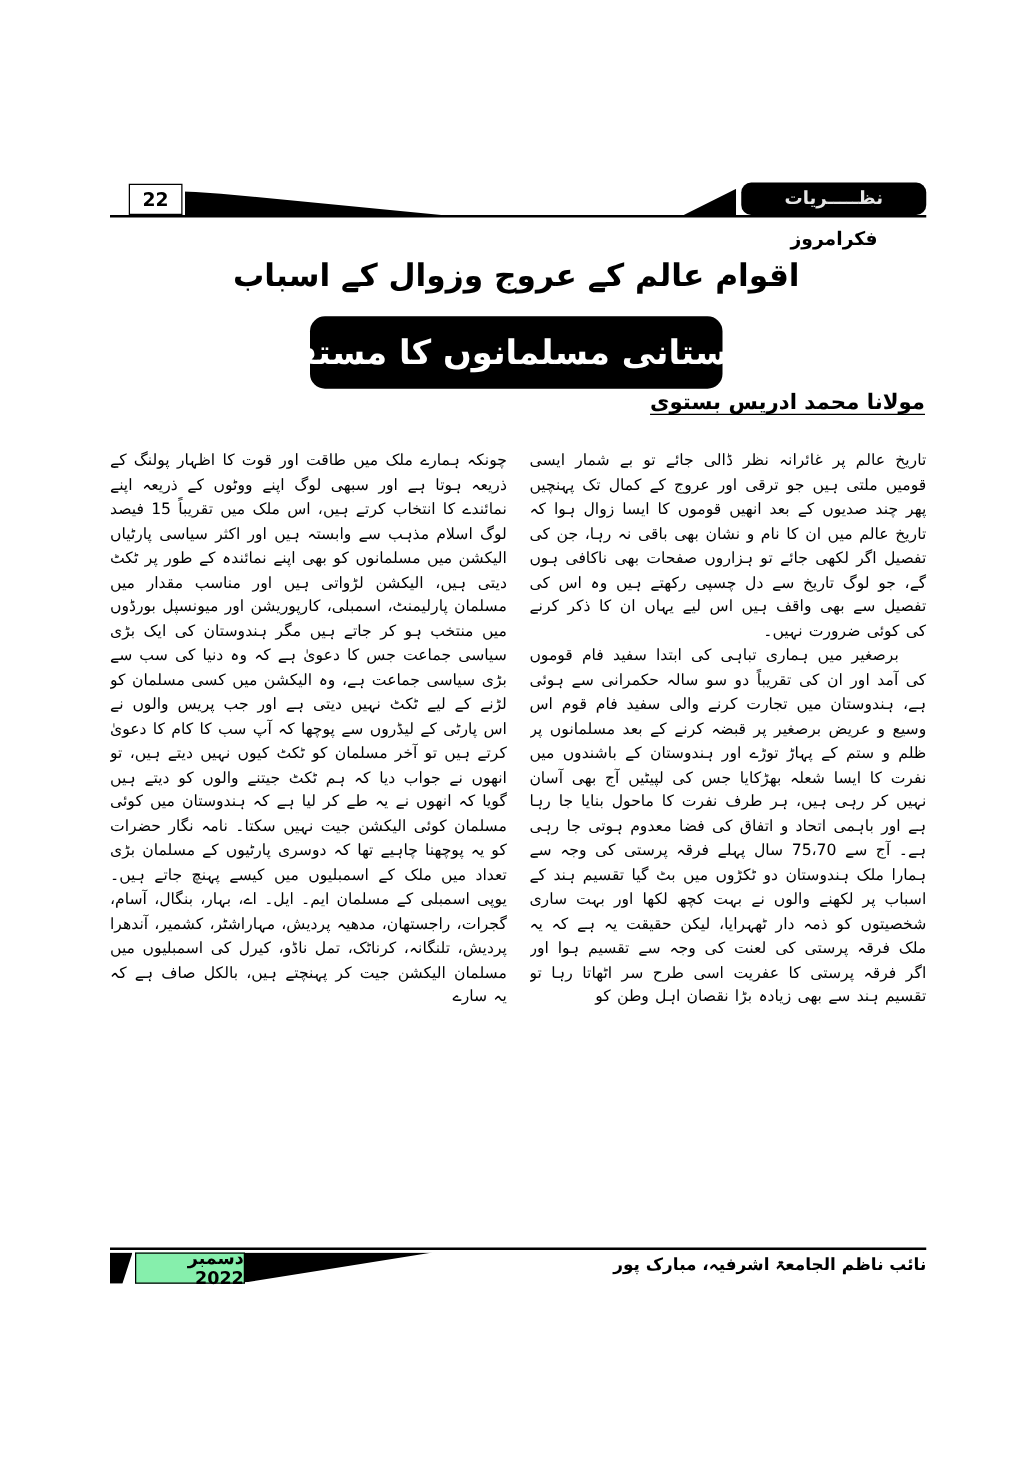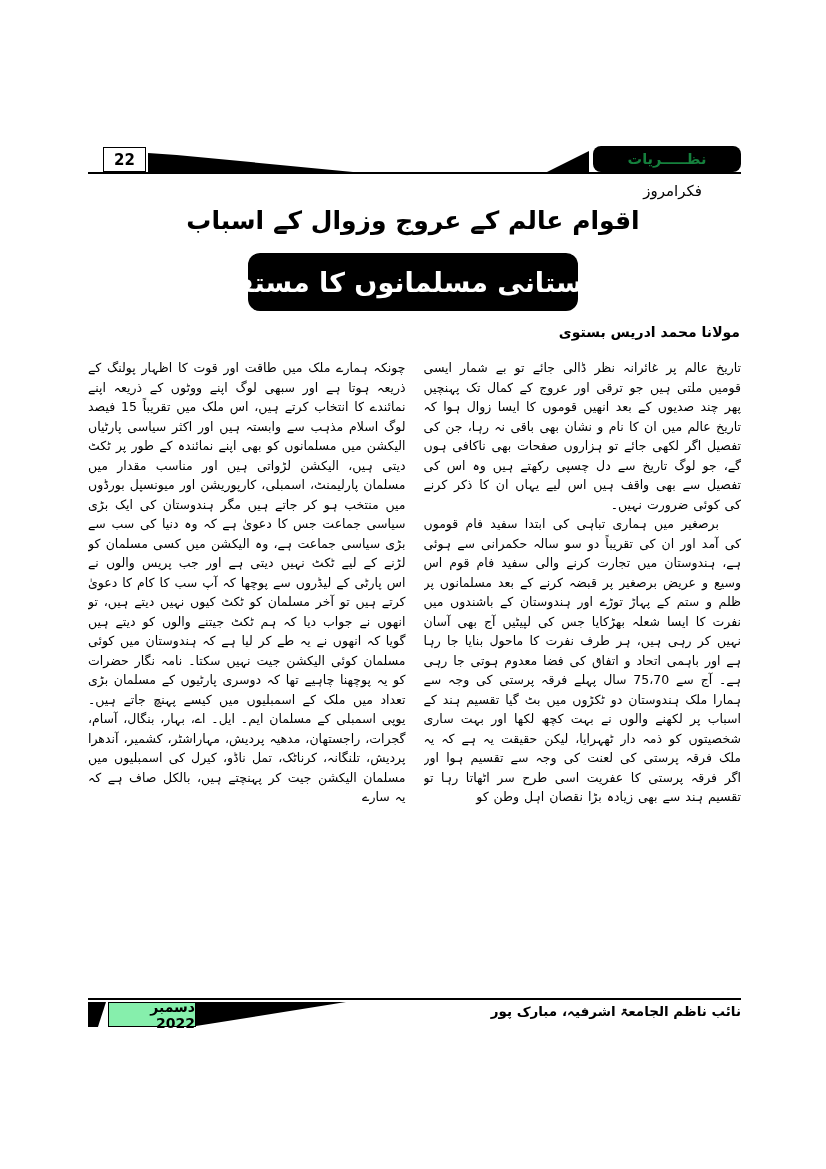--- a/index.html
+++ b/index.html
@@ -28,45 +28,45 @@
     clip-path: polygon(0 0, 14% 10%, 100% 100%, 0 100%);
   }
   .section-tri {
     position:absolute; right:152px; bottom:2px; width:42px; height:21px;
     background:#000;
     clip-path: polygon(100% 0, 100% 100%, 0 100%);
   }
   .section-pill {
     position:absolute; right:0; top:0; width:148px; height:26px;
     background:#000; border-radius:8px;
-    color:#15803d; display:flex; align-items:center; justify-content:center;
+    color:#e5e5e5; display:flex; align-items:center; justify-content:center;
     font-size:14.5px; font-weight:bold; direction:rtl;
   }
 
   
   .column-label {
     position:absolute; top:182px; right:124px;
-    font-size:15px; font-weight:normal; direction:rtl;
+    font-size:15px; font-weight:bold; direction:rtl;
   }
   .title {
     position:absolute; top:206px; left:0; width:826px;
     text-align:center; font-size:25px; font-weight:bold; direction:rtl;
   }
   .subtitle-box {
     position:absolute; top:253px; left:50%; transform:translateX(-50%);
     width:330px; height:58px; background:#000; border-radius:12px;
     display:flex; align-items:center; justify-content:center;
   }
   .subtitle {
     color:#fff; font-size:27px; font-weight:bold; direction:rtl; white-space:nowrap;
   }
   .author {
-    position:absolute; top:324px; right:86px;
-    font-size:14px; font-weight:bold; direction:rtl;
-    text-underline-offset:4px;
+    position:absolute; top:312px; right:86px;
+    font-size:17px; font-weight:bold; direction:rtl;
+    text-decoration:underline; text-underline-offset:4px;
   }
 
   
   .body-columns {
     position:absolute; top:358px; left:88px; width:653px; height:634px;
     display:flex; direction:rtl; gap:18px;
   }
   .col { flex:1 1 0; overflow:hidden; direction:rtl; }
   .body-para {
     font-size:12.5px; line-height:1.56; text-align:justify;

